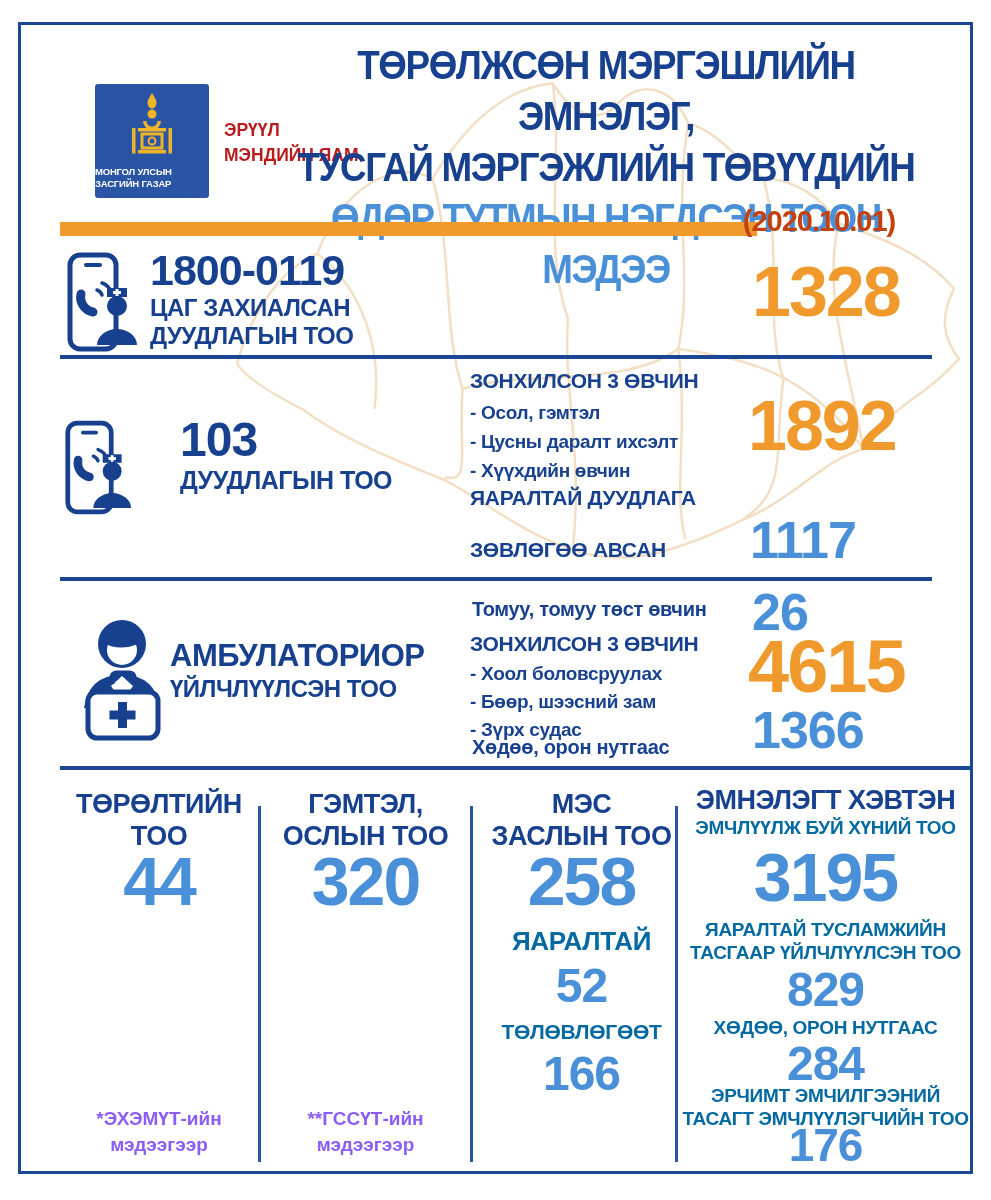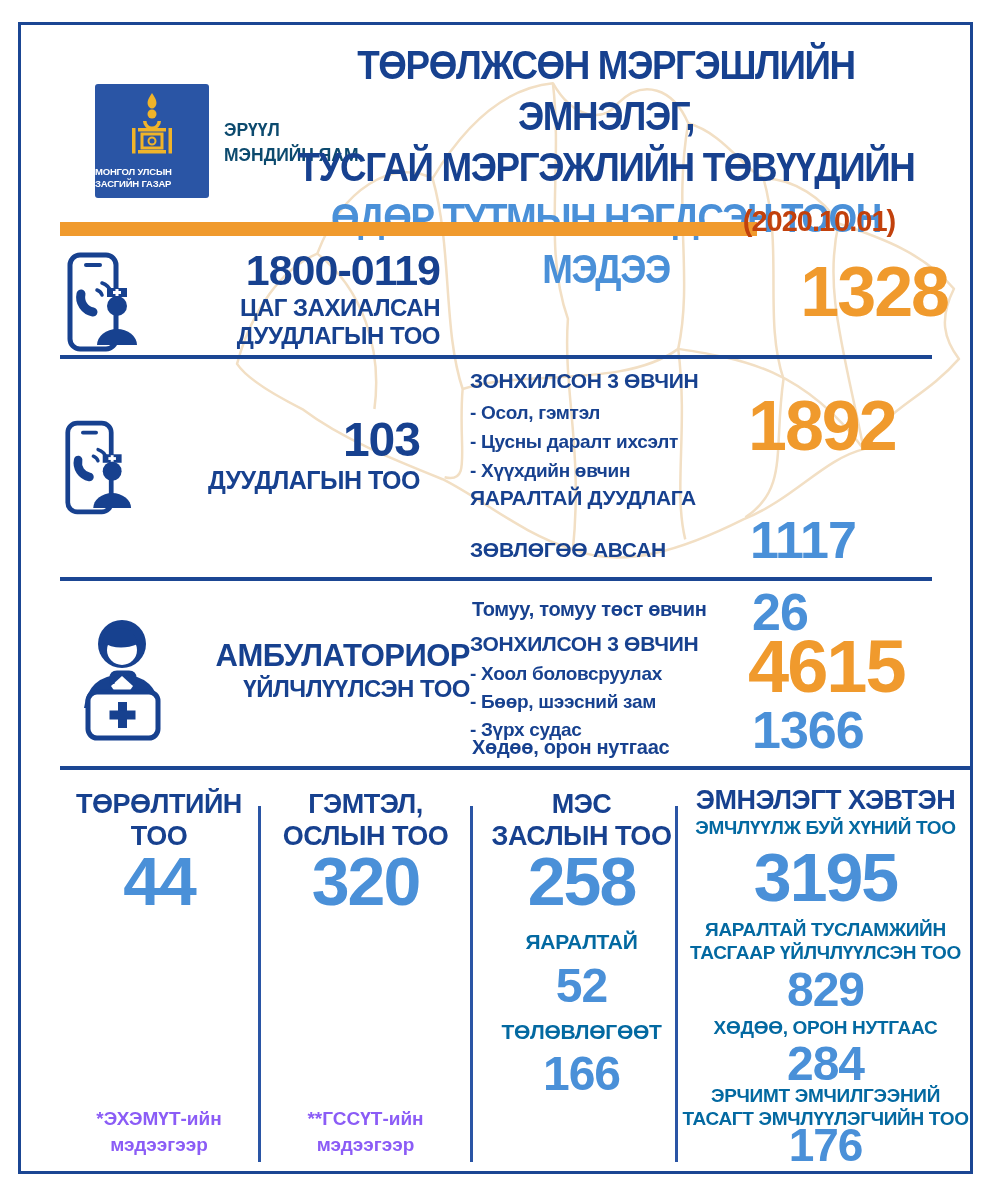--- a/index.html
+++ b/index.html
@@ -1,34 +1,34 @@
 <!DOCTYPE html>
 <html><head>
 <meta charset="utf-8">
 <style>
   html,body{margin:0;padding:0;background:#ffffff;}
   .page{position:relative;width:991px;height:1200px;background:#ffffff;overflow:hidden;
         font-family:"Liberation Sans",sans-serif;}
   .abs{position:absolute;}
   .b{font-weight:bold;}
-  .ctr{text-align:right;}
+  .ctr{text-align:left;}
   .navy{color:#17418f;}
   .lblue{color:#4a90d8;}
   .orng{color:#f09a2d;}
 
   
   #frame{left:18px;top:22px;width:949px;height:1146px;border:3px solid #1b4693;}
   #map{left:222px;top:18px;width:752px;height:752px;}
 
   
   #logo{left:95px;top:84px;width:114px;height:114px;background:#2a55a5;border-radius:3px;}
   .logo-cap{position:absolute;left:0;right:0;color:#ffffff;font-weight:bold;font-size:9.5px;
             line-height:12px;text-align:left;letter-spacing:-0.2px;}
   #logo-cap1{bottom:20px;} #logo-cap2{bottom:8px;}
-  #ministry{left:224px;top:118px;font-size:17.5px;line-height:25px;font-weight:bold;color:#0c4a6e;}
+  #ministry{left:224px;top:118px;font-size:17.5px;line-height:25px;font-weight:bold;color:#b91c1c;}
   #title{left:248px;top:40px;width:716px;font-weight:bold;font-size:40px;line-height:51px;
          letter-spacing:-1.5px;text-align:center;transform:scaleX(.92);}
   #date{left:721px;top:205px;width:196px;text-align:center;font-size:29px;font-weight:bold;
         color:#c2410c;letter-spacing:-1px;}
   #obar{left:60px;top:222px;width:697px;height:14px;background:#f09a2d;}
 
   
   .hr{position:absolute;left:60px;height:4px;background:#1b4693;}
   #hr1{top:355px;width:872px;} #hr2{top:577px;width:872px;} #hr3{top:766px;width:913px;}
   .vr{position:absolute;top:806px;height:356px;width:3px;background:#2a55a5;}
@@ -69,21 +69,21 @@
   #c1{left:60px;width:198px;} #c2{left:261px;width:209px;}
   #c3{left:473px;width:217px;} #c4{left:678px;width:295px;}
   .col .abs{left:0;right:0;}
   .col-title{font-size:27px;line-height:32px;font-weight:bold;color:#17418f;letter-spacing:-0.5px;}
   .col-big{font-size:68px;font-weight:bold;color:#4a90d8;letter-spacing:-2px;}
   .col-sub{font-size:19px;line-height:23px;font-weight:bold;color:#0369a1;letter-spacing:-0.3px;}
   .col-mid{font-size:48px;font-weight:bold;color:#4a90d8;letter-spacing:-1px;}
   #c1-title,#c2-title,#c3-title{top:18px;} #c4-title{top:14px;font-size:27px;}
   #c4-sub{top:46px;}
   #c1-val,#c2-val,#c3-val{top:72px;} #c4-val{top:68px;}
-  #c3-em-lbl{top:160px;font-size:21px;} #c3-em-val{top:188px;}
+  #c3-em-lbl{top:160px;font-size:26px;} #c3-em-val{top:188px;}
   #c3-pl-lbl{top:250px;font-size:21px;} #c3-pl-val{top:276px;}
   #c4-er-lbl{top:148px;} #c4-er-val{top:192px;}
   #c4-ru-lbl{top:246px;} #c4-ru-val{top:266px;}
   #c4-icu-lbl{top:314px;} #c4-icu-val{top:348px;font-size:46px;}
   .footnote{top:336px;font-size:19px;line-height:26px;font-weight:bold;color:#8b5cf6;}
 </style>
 </head>
 <body>
 
 <div class="page">

